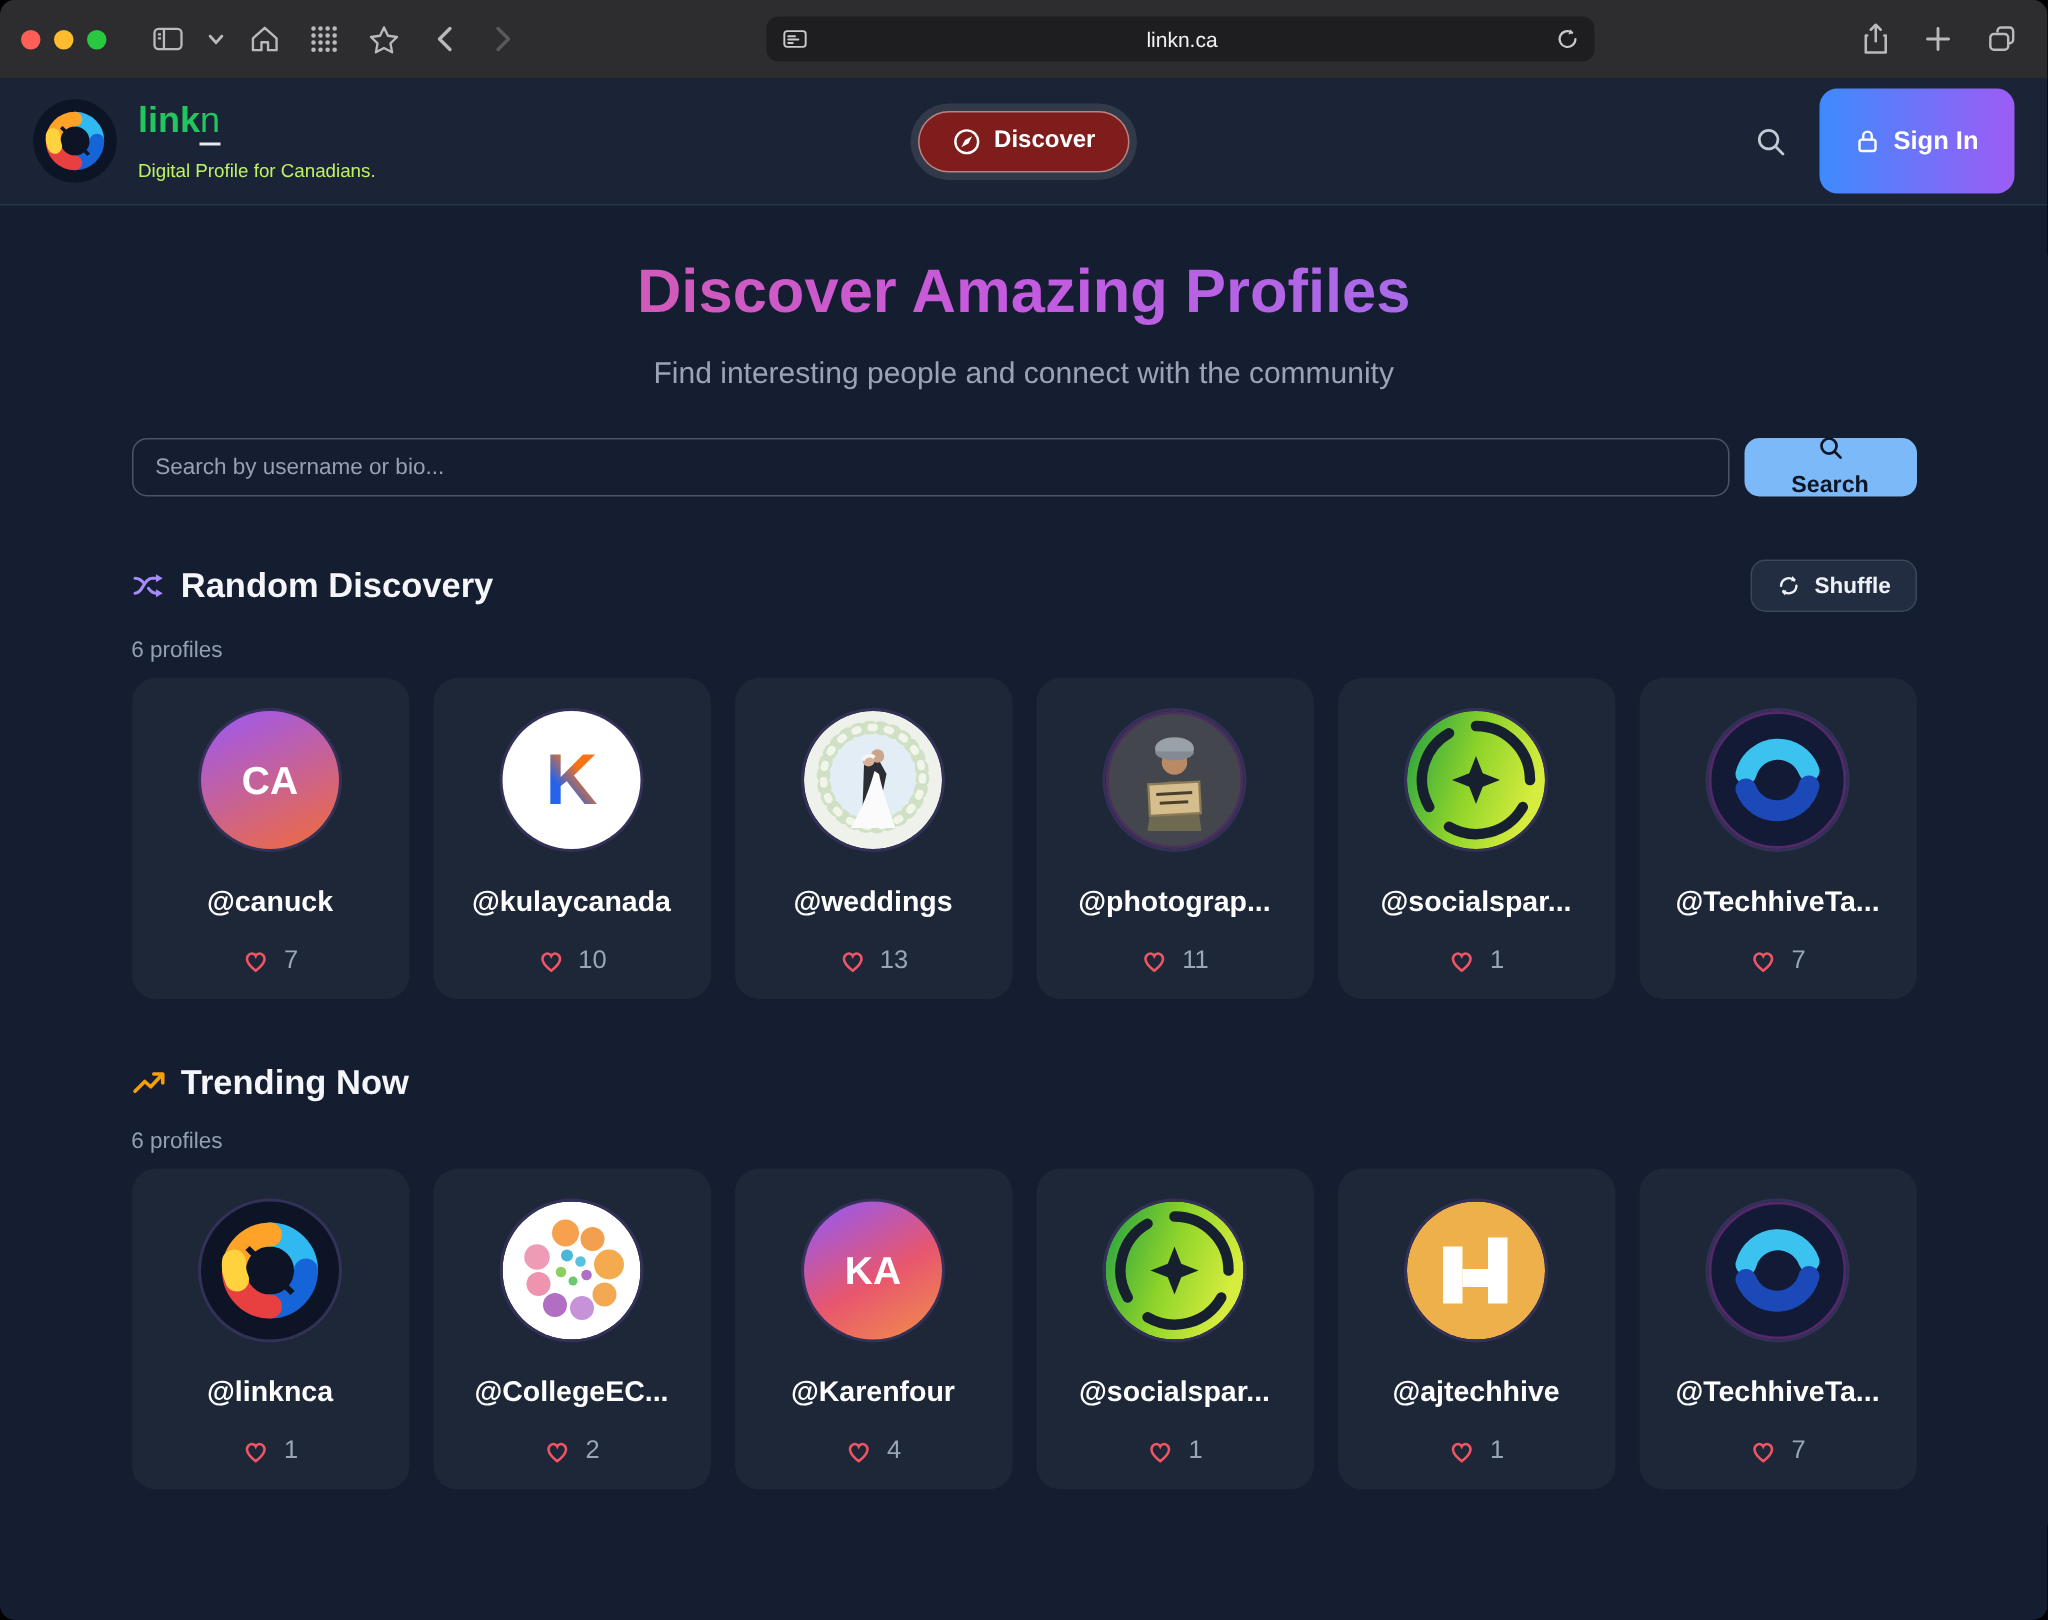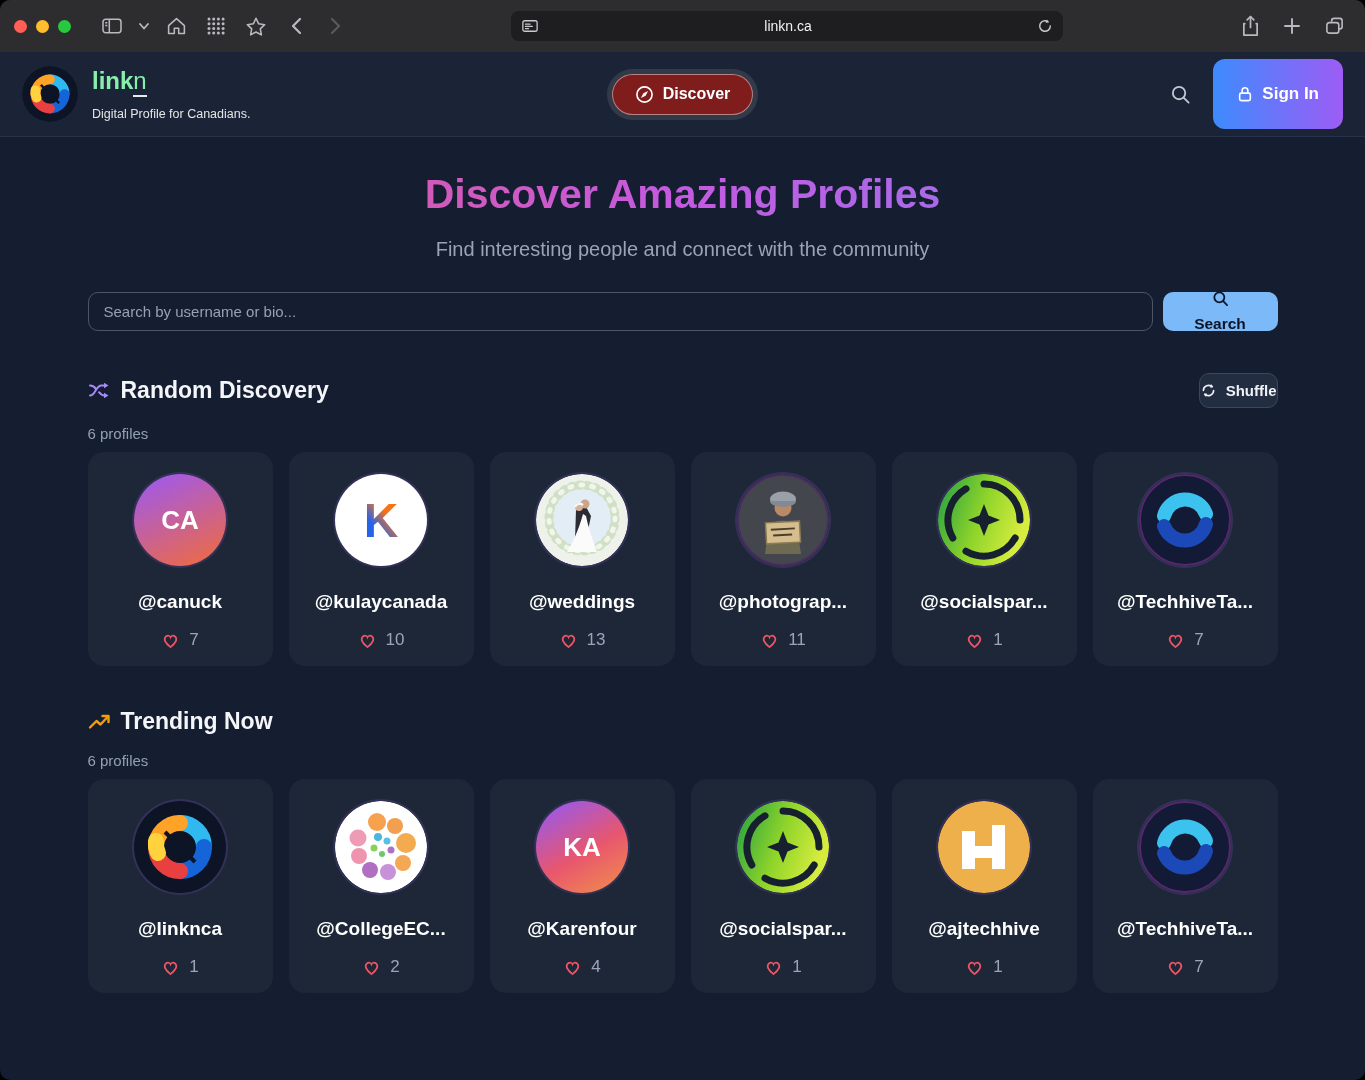--- a/index.html
+++ b/index.html
@@ -26,23 +26,23 @@
   .chrome-right { display:flex; gap:8px; margin-left:12px; }
   .spacer-l { display:flex; gap:6px; align-items:center; }
 
   
   .site-header { height:85px; background:#1b2436; border-bottom:1px solid #27324a;
                  display:flex; align-items:center; padding:0 22px; flex:none; }
   .hz-left { width:330px; display:flex; align-items:center; gap:14px; }
   .hz-center { flex:1; display:flex; justify-content:center; }
   .hz-right { width:330px; display:flex; justify-content:flex-end; align-items:center; gap:22px; }
   .logo-badge { width:56px; height:56px; border-radius:50%; overflow:hidden; flex:none; }
-  .brand-title { color:#86efac; font-size:24px; font-weight:bold; line-height:26px; }
+  .brand-title { color:#22c55e; font-size:24px; font-weight:bold; line-height:26px; }
   .brand-title .n-underline { font-weight:normal; border-bottom:2px solid #e7e9ee; padding-bottom:1px; }
-  .brand-tag { color:#e5e5e5; font-size:12.5px; margin-top:13px; }
+  .brand-tag { color:#bef264; font-size:12.5px; margin-top:13px; }
   .discover-pill { display:flex; align-items:center; gap:9px; background:#7f1d1d;
                    border:1px solid rgba(255,255,255,.45); border-radius:999px;
                    padding:10px 22px; color:#fff; font-size:16px; font-weight:bold;
                    box-shadow:0 0 0 5px rgba(255,255,255,.10); cursor:pointer; }
   .hdr-search { color:#c3c9d4; display:flex; }
   .signin-btn { display:flex; align-items:center; gap:9px; color:#fff; font-size:17px;
                 font-weight:bold; padding:25px 24px; border-radius:12px; border:none; cursor:pointer;
                 background:linear-gradient(90deg,#3d8bfd,#9d5cf5); }
 
   
@@ -62,21 +62,21 @@
                 color:#0c1526; font-size:15.5px; font-weight:bold; display:flex;
                 align-items:center; justify-content:center; gap:8px; cursor:pointer;
                 font-family:"Liberation Sans",sans-serif;flex-direction:column; }
 
   .section { margin-top:42px; }
   .section-head { display:flex; align-items:center; }
   .section-title { color:#f4f6f9; font-size:23px; font-weight:bold; display:flex;
                    align-items:center; gap:10px; }
   .section-action { margin-left:auto; display:flex; align-items:center; gap:9px;
                     background:#222d41; border:1px solid #3a475c; color:#eef1f6;
-                    border-radius:10px; padding:8px 0; font-size:15px; font-weight:bold;
+                    border-radius:10px; padding:8px 16px; font-size:15px; font-weight:bold;
                     cursor:pointer; font-family:"Liberation Sans",sans-serif; }
   .section-count { color:#93a0b4; font-size:15px; margin-top:17px; }
 
   .cards { display:grid; grid-template-columns:repeat(6,1fr); gap:16px; margin-top:10px; }
   .card { background:#1d2738; border-radius:16px; height:214px; display:flex;
           flex-direction:column; align-items:center; padding-top:22px; cursor:pointer; }
   .avatar { width:92px; height:92px; border-radius:50%; flex:none; display:flex;
             align-items:center; justify-content:center; color:#fff; font-size:26px;
             font-weight:bold; overflow:hidden; box-shadow:0 0 0 2px rgba(120,80,180,.25); }
   .avatar svg { width:92px; height:92px; display:block; }

